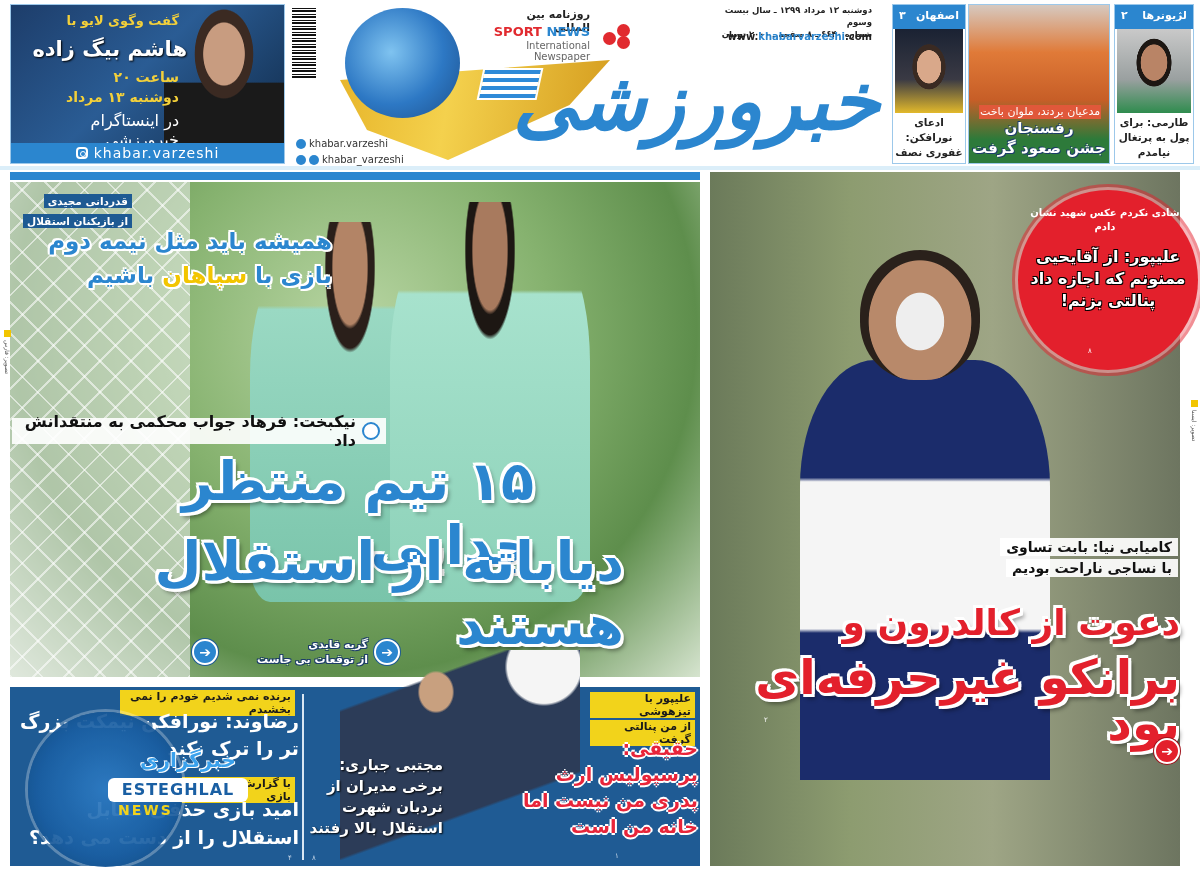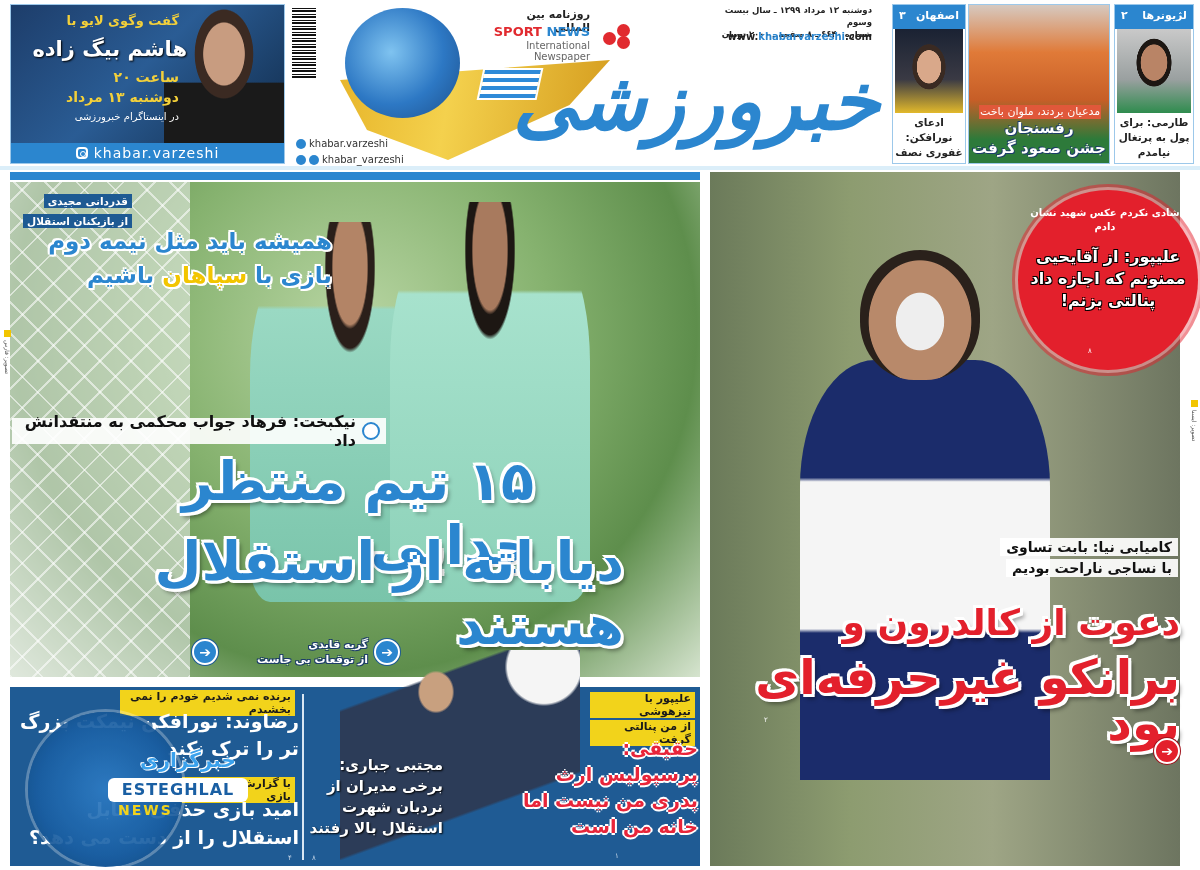--- a/index.html
+++ b/index.html
@@ -9,21 +9,21 @@
     .rtl { direction: rtl; text-align: right; }
 
     
     .masthead { left: 0; top: 0; width: 1200px; height: 170px; background: #fff; }
     .promo { left: 10px; top: 4px; width: 275px; height: 160px; background: linear-gradient(135deg,#1d3d6a 0%,#2a5c94 45%,#0f2744 100%); overflow: hidden; border: 1px solid #9cc8ea; }
     .promo-photo { right: 0; top: 0; width: 120px; height: 140px; background: radial-gradient(ellipse at 50% 35%, #c89c80 0 24%, #3b2a22 25% 34%, transparent 35%), linear-gradient(180deg, transparent 55%, #1a1a1a 56%); }
     .promo-line1 { left: 8px; top: 8px; width: 160px; color: #f3d03a; font-size: 13px; font-weight: bold; }
     .promo-name { left: 6px; top: 32px; width: 170px; color: #fff; font-size: 21px; font-weight: bold; text-shadow: 1px 1px 2px #000; }
     .promo-time { left: 8px; top: 64px; width: 160px; color: #f3d03a; font-size: 14px; font-weight: bold; }
     .promo-date { left: 8px; top: 84px; width: 160px; color: #f3d03a; font-size: 14px; font-weight: bold; }
-    .promo-where { left: 8px; top: 106px; width: 160px; color: #fff; font-size: 10px; }
+    .promo-where { left: 8px; top: 106px; width: 160px; color: #fff; font-size: 16px; }
     .promo-bar { left: 0; bottom: 0; width: 100%; height: 20px; background: #2b86cf; color: #fff; font-size: 14px; letter-spacing: 1px; display: flex; align-items: center; justify-content: center; gap: 6px; }
     .ig-icon { width: 12px; height: 12px; border: 2px solid #fff; border-radius: 4px; position: relative; display: inline-block; }
     .ig-icon::after { content: ""; position: absolute; left: 2px; top: 2px; width: 4px; height: 4px; border: 1px solid #fff; border-radius: 50%; }
 
     .barcode { left: 292px; top: 6px; width: 24px; height: 72px; background: repeating-linear-gradient(0deg,#111 0 2px,#fff 2px 3px,#111 3px 4px,#fff 4px 6px); }
     .social { left: 296px; top: 136px; width: 150px; font-size: 10px; color: #333; line-height: 16px; }
     .social .dot { display: inline-block; width: 10px; height: 10px; border-radius: 50%; background: #2b86cf; vertical-align: middle; margin-right: 3px; }
 
     .logo-globe { left: 345px; top: 8px; width: 115px; height: 110px; border-radius: 50%; background: radial-gradient(circle at 40% 40%, #7fc3f0 0%, #2d78c4 55%, #1d4f8a 100%); }
     .logo-swoosh { left: 340px; top: 60px; width: 270px; height: 100px; background: linear-gradient(100deg,#e7b52a 0%, #f4d14d 40%, #d49b1d 100%); clip-path: polygon(0 20%, 100% 0, 85% 45%, 40% 100%, 10% 70%); }

